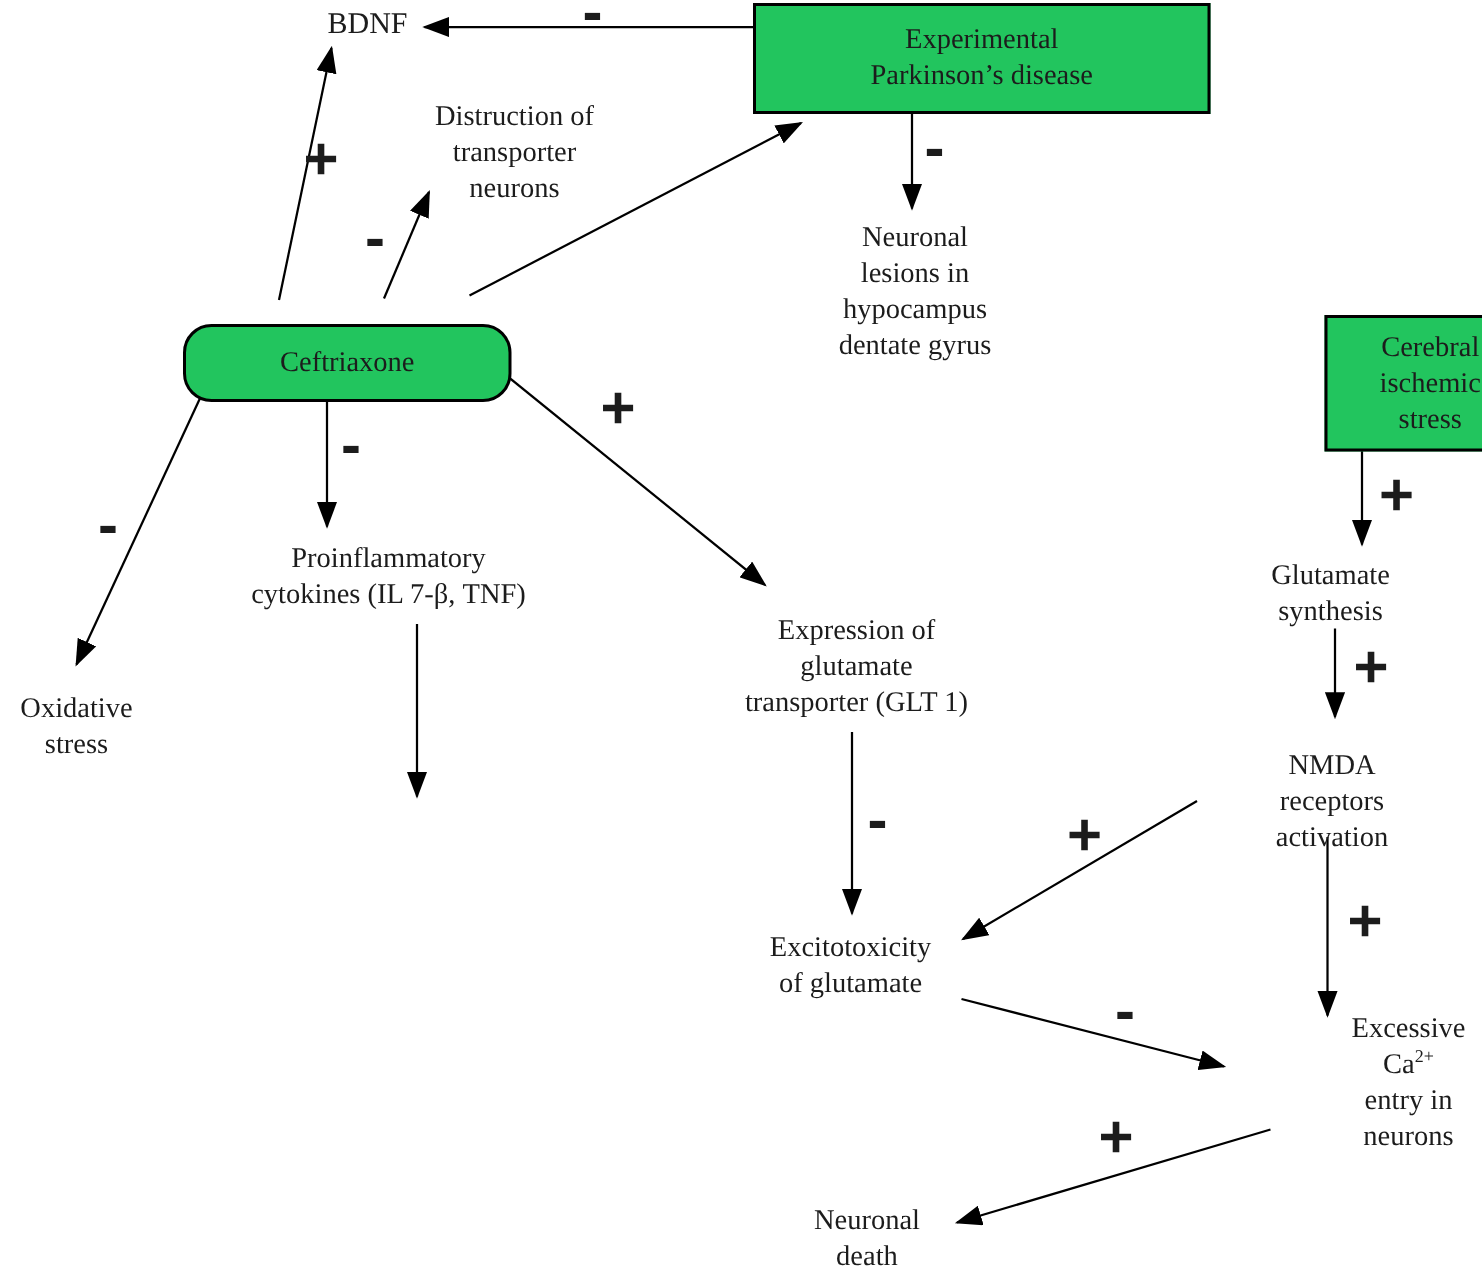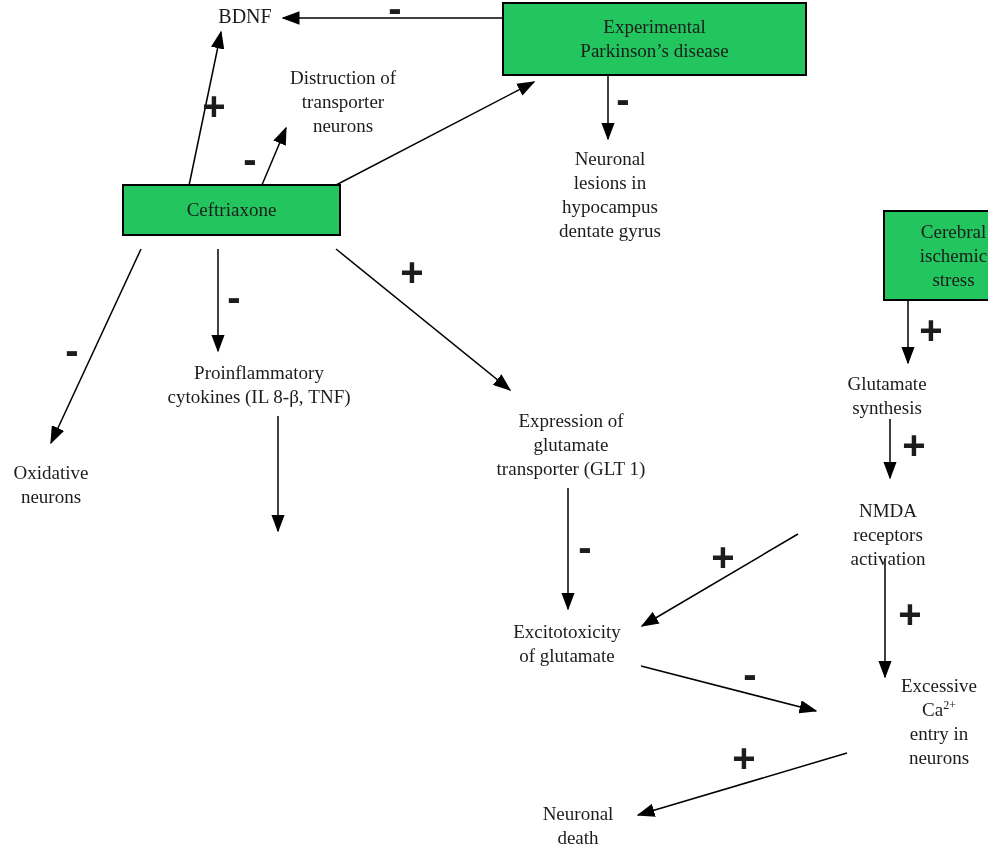--- a/index.html
+++ b/index.html
@@ -89,31 +89,31 @@
 
   <div class="node" style="left:343px; top:66px;">Distruction of
 transporter
 neurons</div>
 
   <div class="node" style="left:610px; top:147px;">Neuronal
 lesions in
 hypocampus
 dentate gyrus</div>
 
-  <div class="box" style="left:122px; top:184px; width:215px; height:48px;">Ceftriaxone</div>
+  <div class="box" style="left:122px; top:216px; width:215px; height:48px;border-radius:19px;">Ceftriaxone</div>
 
   <div class="box" style="left:835px; top:210px; width:137px; height:87px;margin-left:48px;">Cerebral
 ischemic
 stress</div>
 
   <div class="node" style="left:51px; top:461px;">Oxidative
-neurons</div>
+stress</div>
 
   <div class="node" style="left:259px; top:361px;">Proinflammatory
-cytokines (IL 8-β, TNF)</div>
+cytokines (IL 7-β, TNF)</div>
 
   <div class="node" style="left:571px; top:409px;">Expression of
 glutamate
 transporter (GLT 1)</div>
 
 
   <div class="node" style="left:887px; top:372px;">Glutamate
 synthesis</div>
 
   <div class="node" style="left:888px; top:499px;">NMDA receptors

